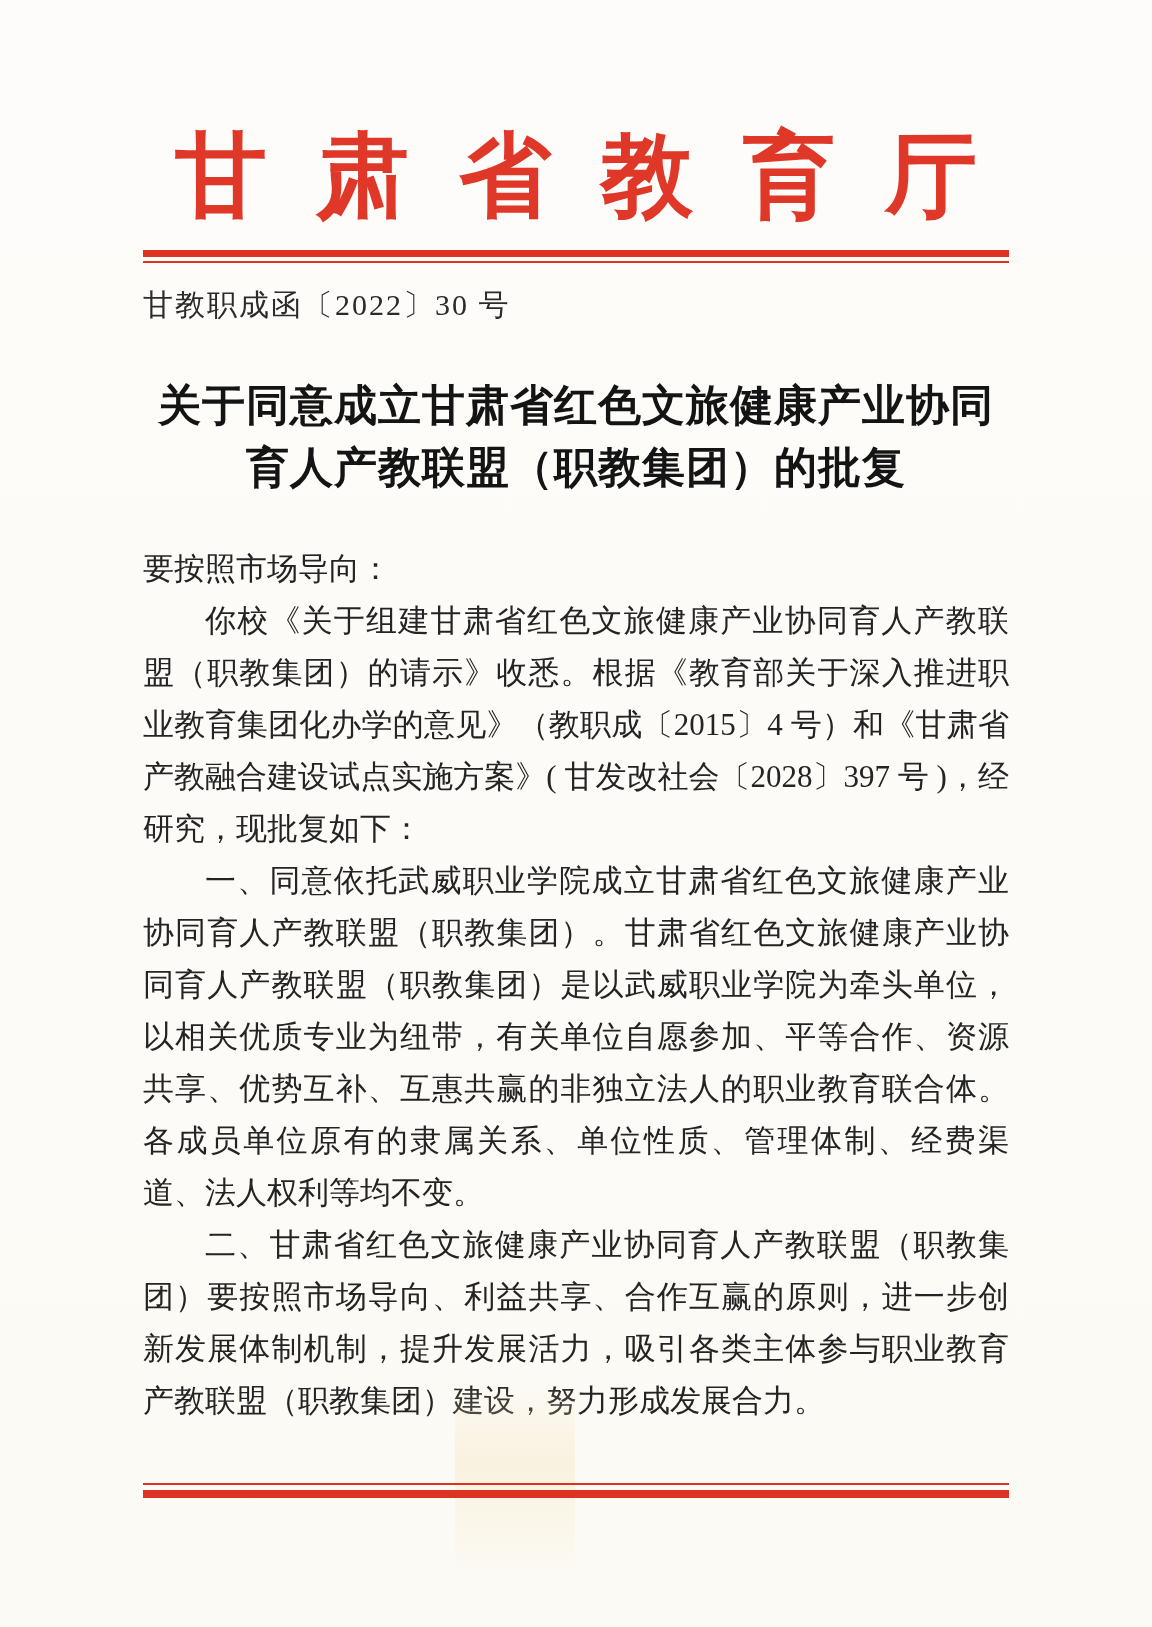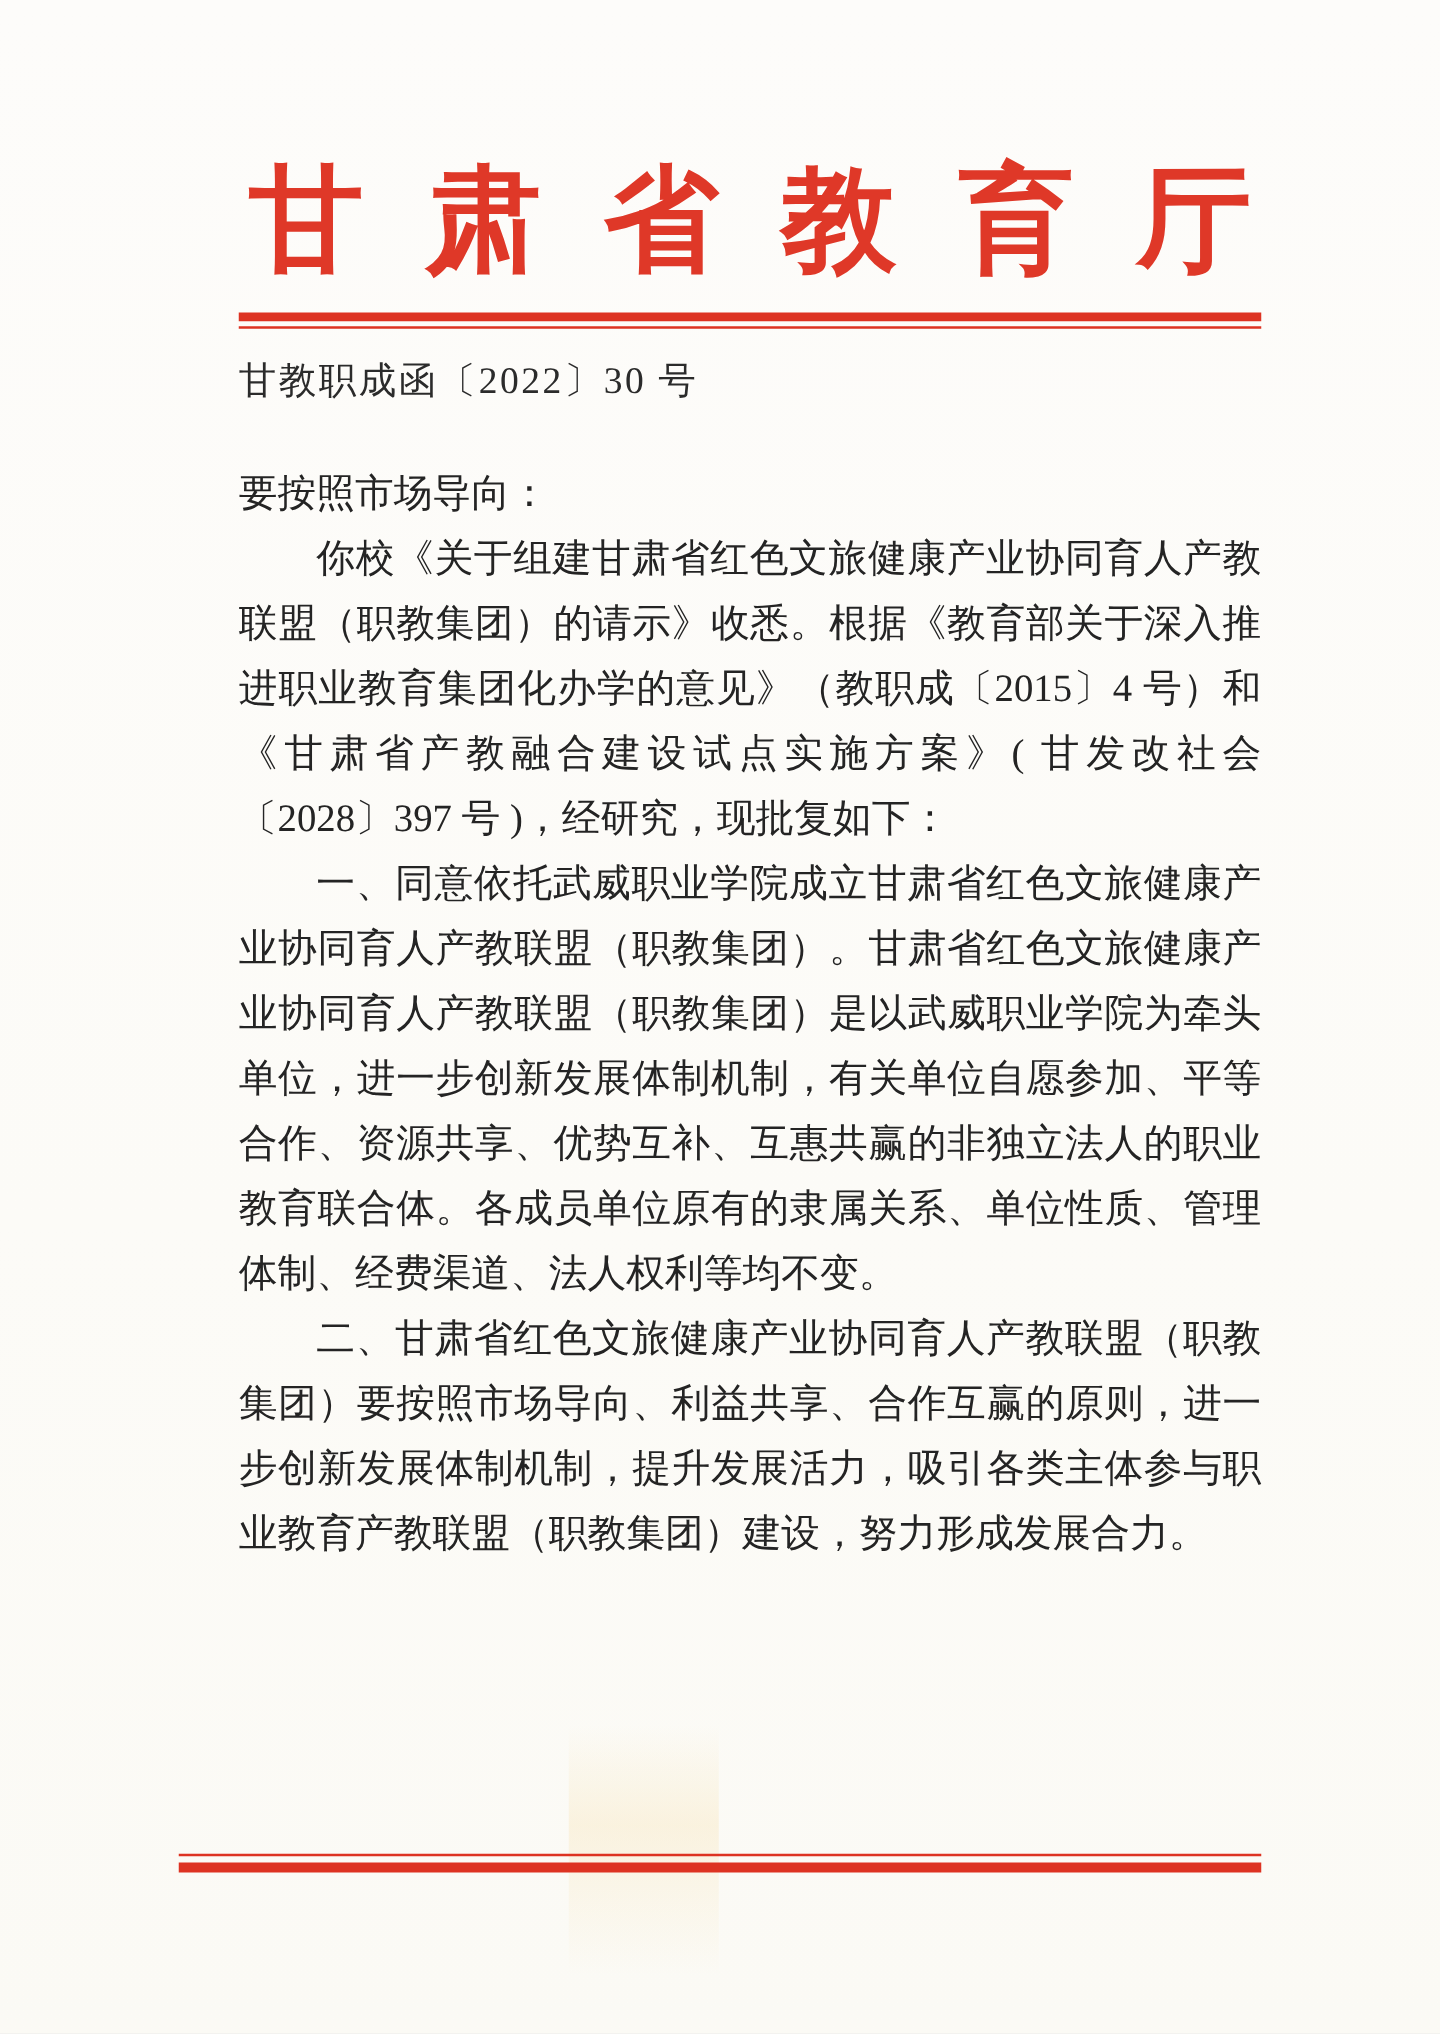--- a/index.html
+++ b/index.html
@@ -5,21 +5,20 @@
   * { margin: 0; padding: 0; box-sizing: border-box; }
   html, body { background: #e8e8e8; }
   .page {
     position: relative;
     width: 1152px;
     height: 1627px;
     margin: 0 auto;
     background: linear-gradient(180deg, #fdfcfa 0%, #fcfbf7 60%, #fbfaf5 100%);
     font-family: "Liberation Serif", "DejaVu Serif", serif;
     overflow: hidden;
-    padding-left: 48px;
   }
   .content {
     padding: 0 143px;
   }
   
   .agency-name {
     margin: 0 auto;
     margin-top: 124px;
     width: 802px;
     font-size: 92px;
@@ -102,25 +101,29 @@
 
   <div class="content">
     <div class="rules-top">
       <div class="rule-thick"></div>
       <div class="rule-gap-top"></div>
       <div class="rule-thin"></div>
     </div>
 
     <div class="doc-number">甘教职成函〔2022〕30 号</div>
 
+    <div class="doc-title">
+      <div>关于同意成立甘肃省红色文旅健康产业协同</div>
+      <div>育人产教联盟（职教集团）的批复</div>
+    </div>
 
     <div class="body-text">
       <p class="salutation">要按照市场导向：</p>
       <p class="para">你校《关于组建甘肃省红色文旅健康产业协同育人产教联盟（职教集团）的请示》收悉。根据《教育部关于深入推进职业教育集团化办学的意见》（教职成〔2015〕4 号）和《甘肃省产教融合建设试点实施方案》( 甘发改社会〔2028〕397 号 )，经研究，现批复如下：</p>
-      <p class="para">一、同意依托武威职业学院成立甘肃省红色文旅健康产业协同育人产教联盟（职教集团）。甘肃省红色文旅健康产业协同育人产教联盟（职教集团）是以武威职业学院为牵头单位，进一步创新发展体制机制，有关单位自愿参加、平等合作、资源共享、优势互补、互惠共赢的非独立法人的职业教育联合体。各成员单位原有的隶属关系、单位性质、管理体制、经费渠道、法人权利等均不变。</p>
+      <p class="para">一、同意依托武威职业学院成立甘肃省红色文旅健康产业协同育人产教联盟（职教集团）。甘肃省红色文旅健康产业协同育人产教联盟（职教集团）是以武威职业学院为牵头单位，以相关优质专业为纽带，有关单位自愿参加、平等合作、资源共享、优势互补、互惠共赢的非独立法人的职业教育联合体。各成员单位原有的隶属关系、单位性质、管理体制、经费渠道、法人权利等均不变。</p>
       <p class="para">二、甘肃省红色文旅健康产业协同育人产教联盟（职教集团）要按照市场导向、利益共享、合作互赢的原则，进一步创新发展体制机制，提升发展活力，吸引各类主体参与职业教育产教联盟（职教集团）建设，努力形成发展合力。</p>
     </div>
   </div>
 
   <div class="scan-streak"></div>
 
   <div class="rules-bottom">
     <div class="rule-thin-b"></div>
     <div class="rule-gap-b"></div>
     <div class="rule-thick-b"></div>

